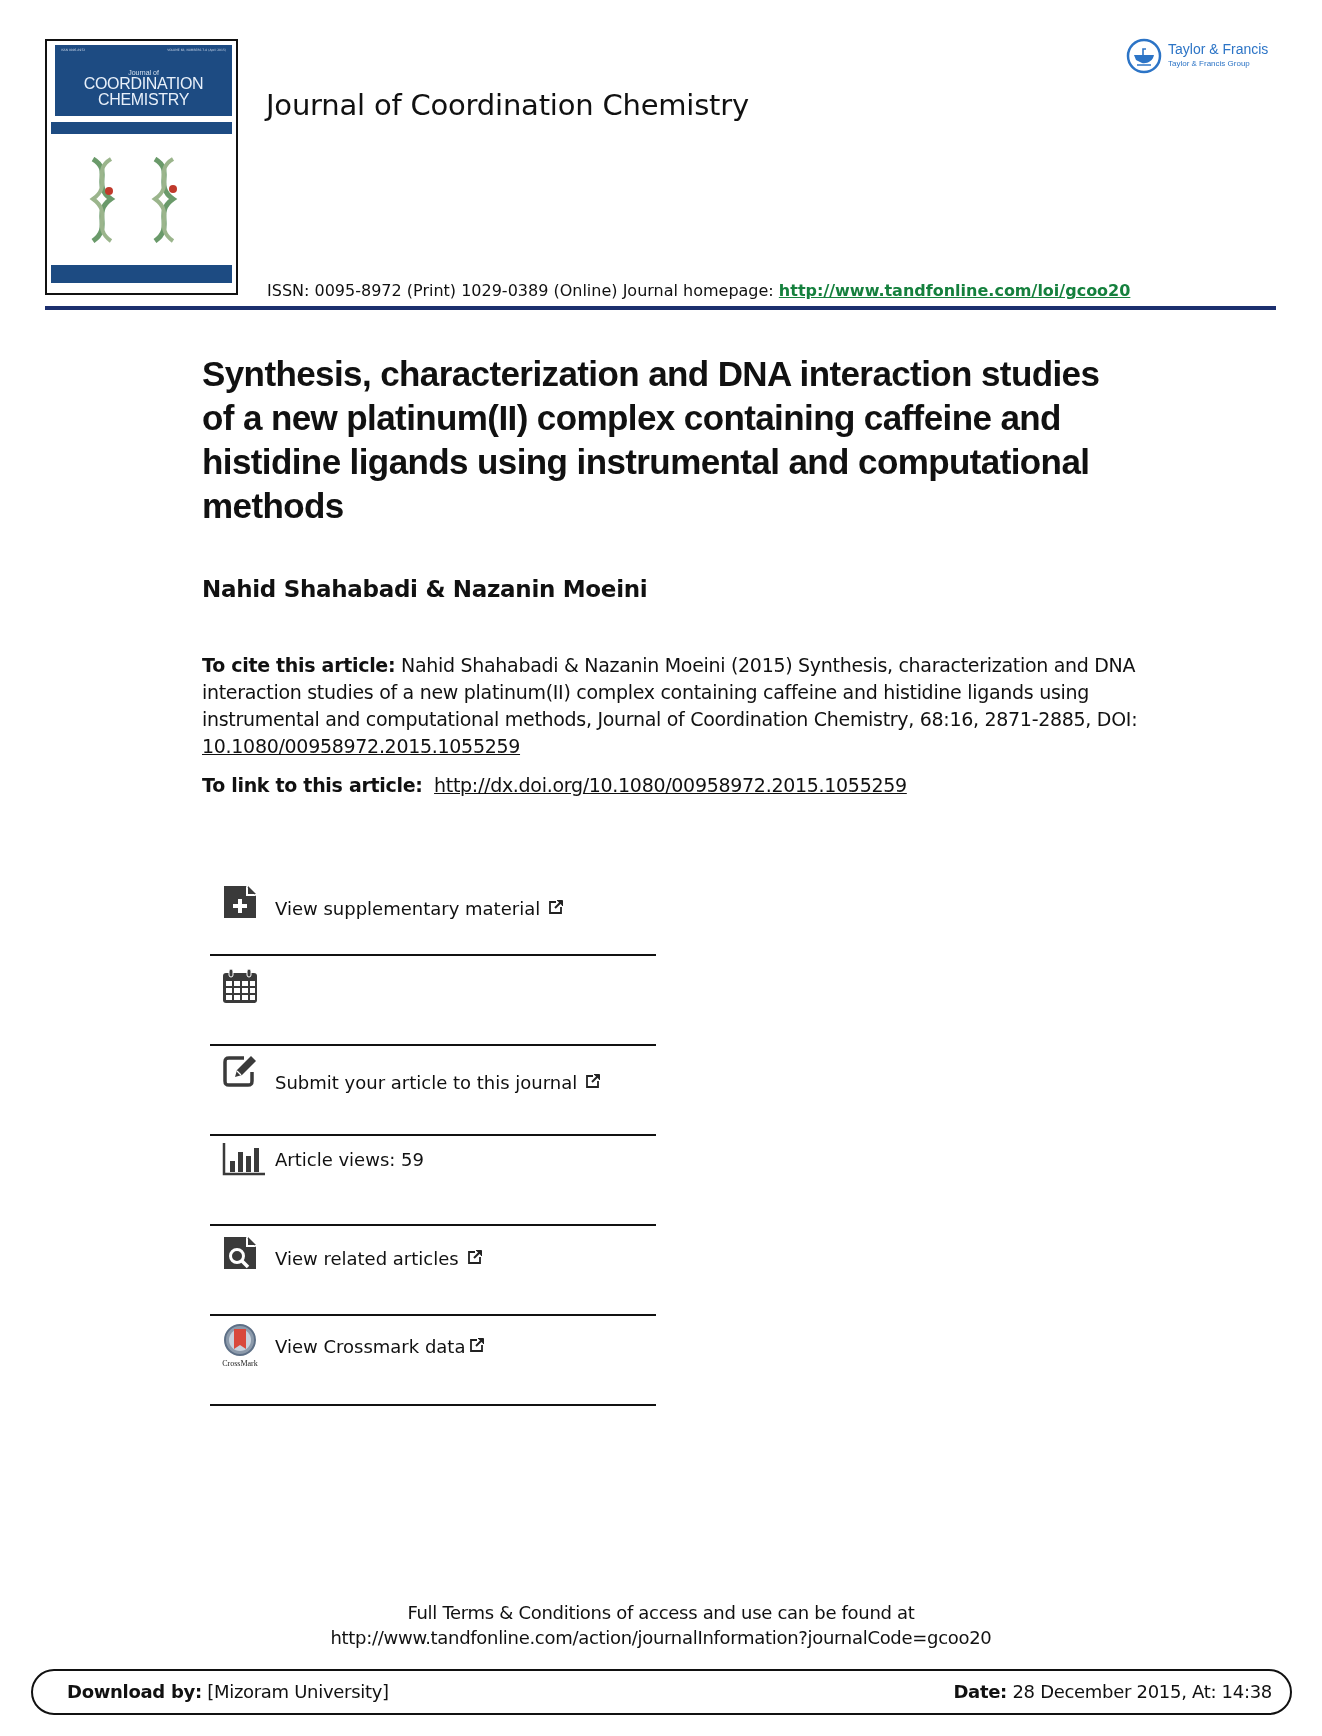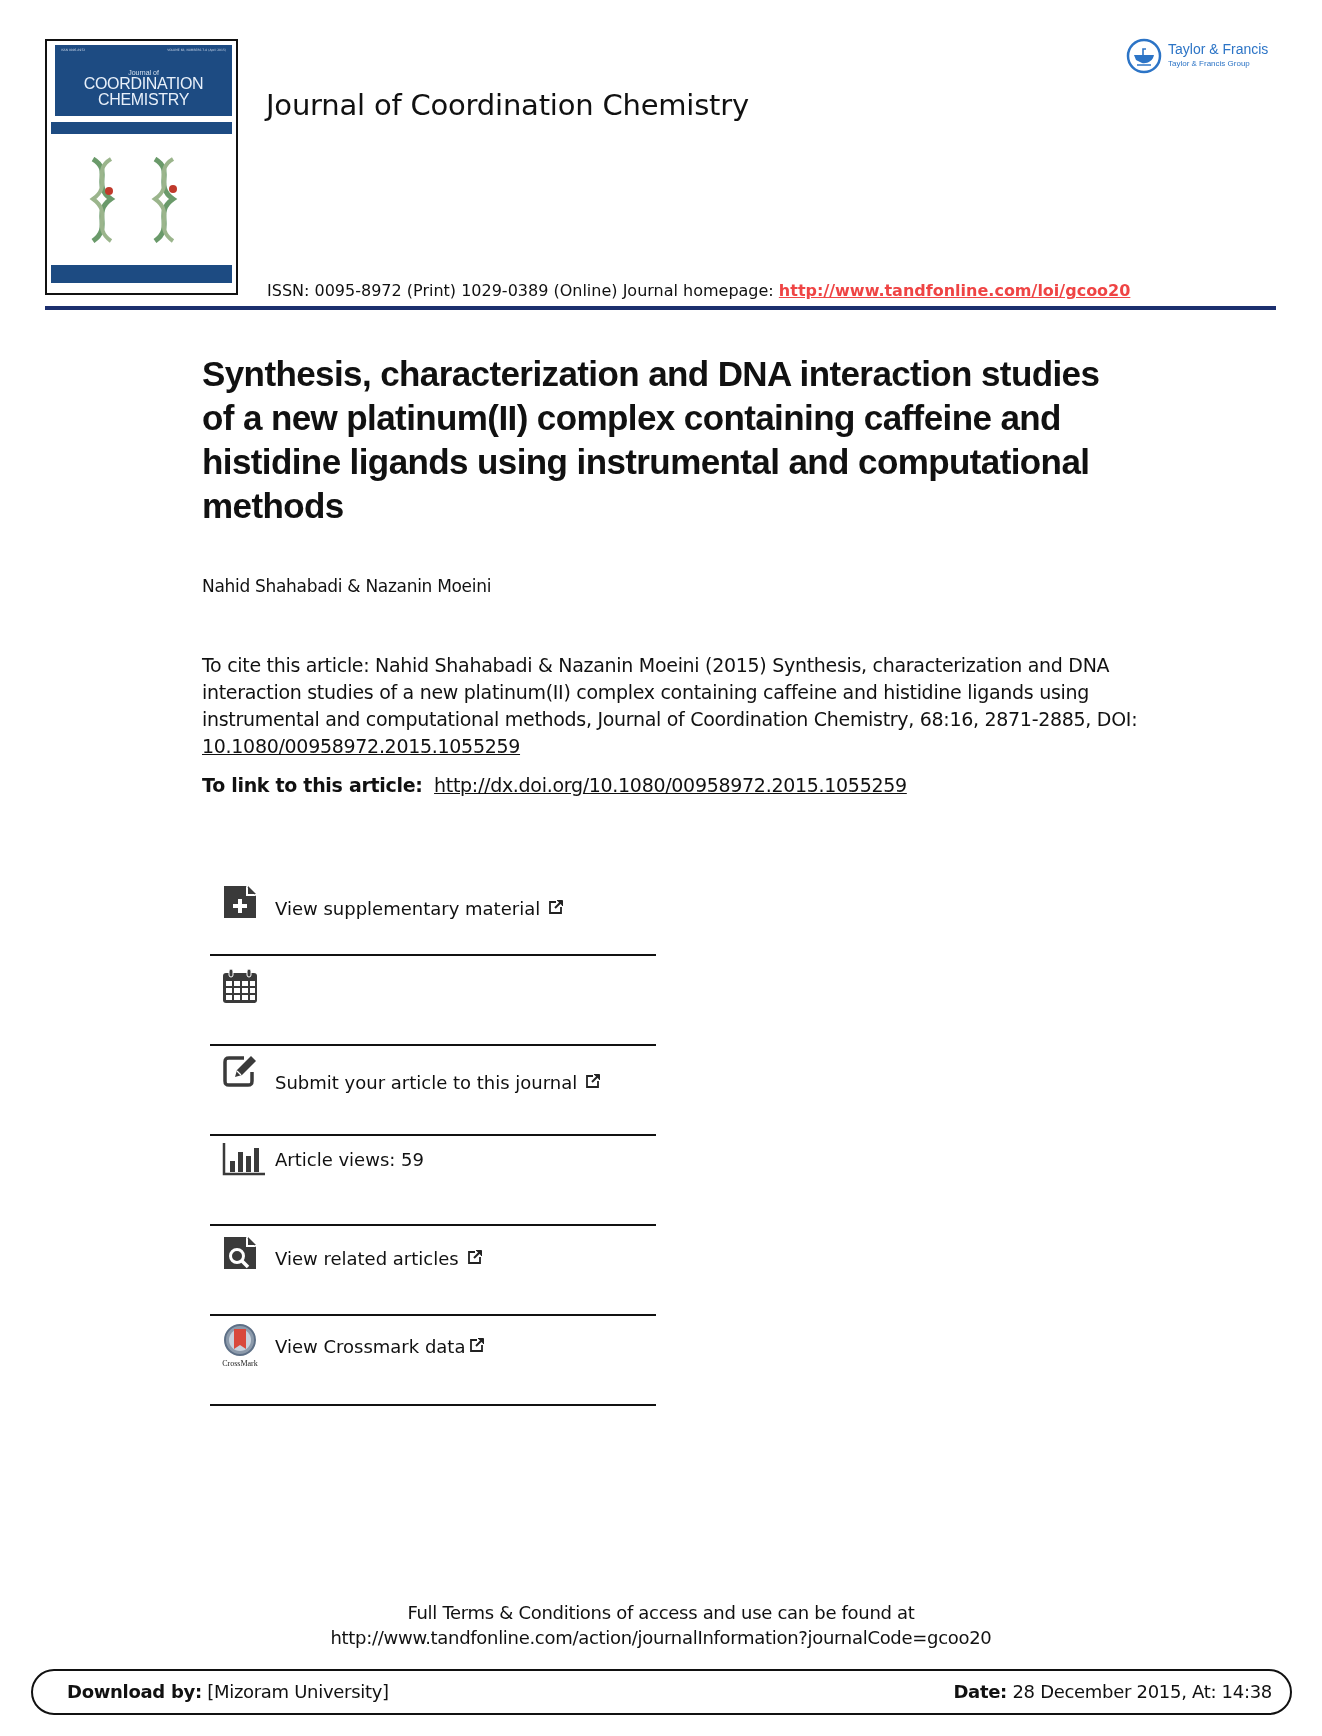--- a/index.html
+++ b/index.html
@@ -25,36 +25,36 @@
     
     .journal-title { left: 266px; top: 88px; font-size: 29px; font-family: "DejaVu Sans", sans-serif; color: #111; letter-spacing: -0.2px; }
 
     
     .tf-logo { left: 1126px; top: 38px; width: 160px; height: 40px; }
     .tf-name { position: absolute; left: 42px; top: 3px; font-size: 14px; color: #2c74c6; font-family: "Liberation Sans", sans-serif; white-space: nowrap; }
     .tf-group { position: absolute; left: 42px; top: 21px; font-size: 8px; color: #2c74c6; font-family: "Liberation Sans", sans-serif; white-space: nowrap; }
 
     
     .issn-line { left: 267px; top: 281px; font-size: 16px; font-family: "DejaVu Sans", sans-serif; color: #111; white-space: nowrap; }
-    .issn-line a { color: #ef4444; text-decoration: underline; }
+    .issn-line a { color: #15803d; text-decoration: underline; }
     .header-rule { left: 45px; top: 306px; width: 1231px; height: 4px; background: #1c2f6e; }
 
     
     .article-title {
       left: 202px; top: 352px; width: 900px; font-size: 35px; line-height: 44px;
       font-weight: bold; font-family: Liberation Sans, sans-serif; color: #111; letter-spacing: -0.6px;
     }
-    .authors { left: 202px; top: 576px; font-size: 17px; font-weight: normal; color: #111; letter-spacing: -0.3px; text-align: center; }
+    .authors { left: 202px; top: 576px; font-size: 23px; font-weight: bold; color: #111; letter-spacing: -0.3px; text-align: center; }
 
     
     .cite {
       left: 202px; top: 652px; width: 940px; font-size: 19px; line-height: 27px; color: #111;
       letter-spacing: -0.3px;
     }
-    .cite b { font-weight: normal; }
+    .cite b { font-weight: bold; }
     .cite a, .link-line a { color: #111; text-decoration: underline; }
     .link-line { left: 202px; top: 774px; font-size: 19px; color: #111; letter-spacing: -0.3px; white-space: nowrap; }
 
     
     .links { left: 210px; top: 870px; width: 446px; }
     .link-row { position: absolute; left: 0; width: 446px; display: block; }
     .row-rule { position: absolute; left: 0; width: 446px; height: 2px; background: #111; }
     .row-icon { position: absolute; left: 12px; width: 36px; height: 36px; }
     .row-text { position: absolute; left: 65px; font-size: 18px; line-height: 20px; color: #111; white-space: nowrap; }
     .ext-icon { display: inline-block; width: 17px; height: 17px; vertical-align: -1px; margin-left: 7px; }

